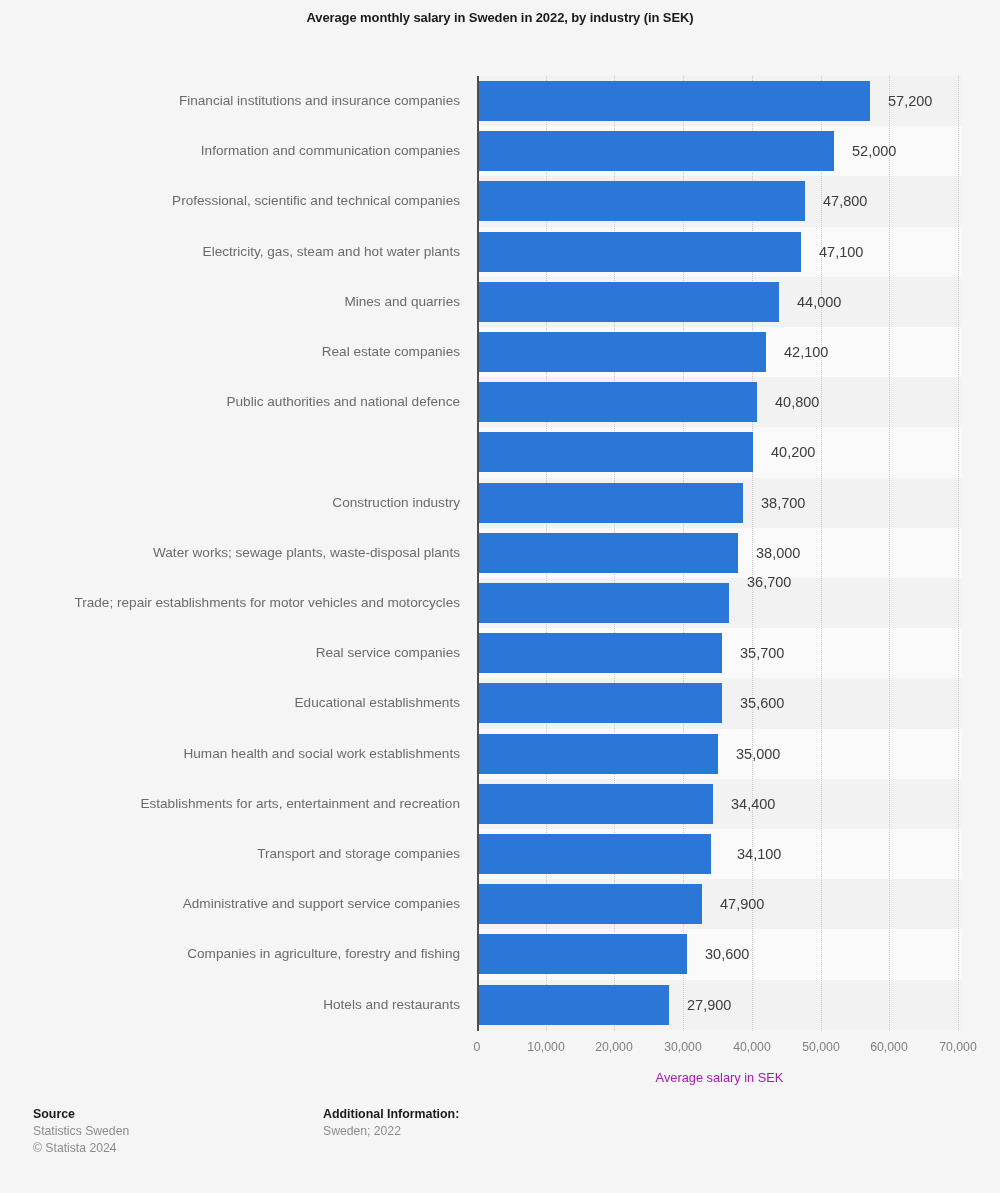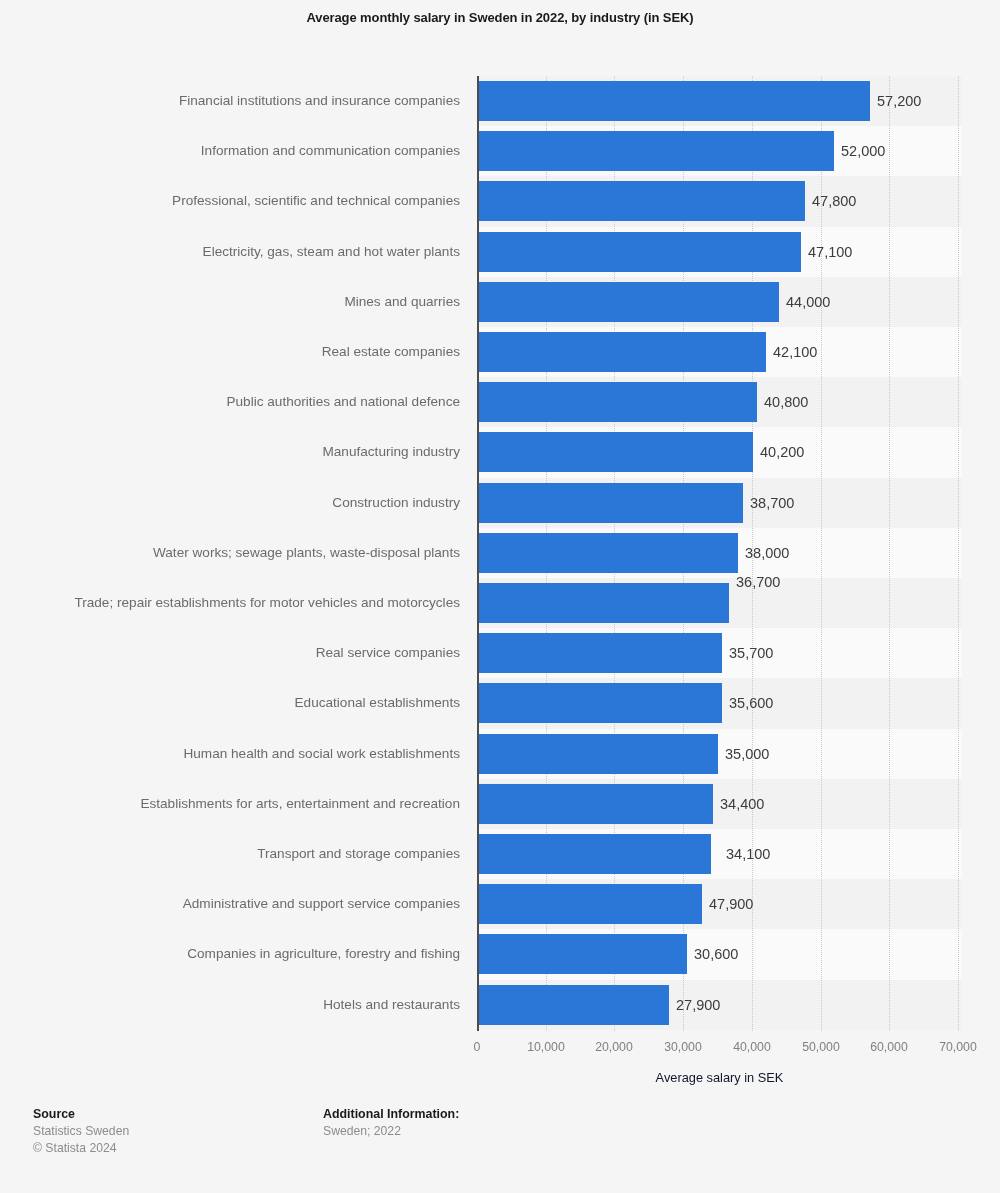--- a/index.html
+++ b/index.html
@@ -49,21 +49,21 @@
     height:40px;
     background:#2a77d8;
   }
   .bar-value{
     position:absolute;
     height:40px;
     line-height:40px;
     font-size:14.5px;
     color:#3c3c3c;
     white-space:nowrap;
-    padding-left:7px;
+    padding-left:18px;
   }
 
   
   .cat-label{
     position:absolute;
     right:0;
     width:440px;
     text-align:right;
     font-size:13.6px;
     color:#6b6b6b;
@@ -85,21 +85,21 @@
     font-size:12.3px;
     color:#808080;
     white-space:nowrap;
     transform:translateX(-50%);
   }
   #xaxis-title{
     position:absolute;
     left:477px;top:1070px;width:485px;
     text-align:center;
     font-size:12.8px;
-    color:#0f172a;
+    color:#a21caf;
   }
 
   
   #footer{position:absolute;left:0;top:1106px;width:1000px;height:87px;}
   .foot-col{position:absolute;top:0;}
   .foot-head{font-size:12.4px;font-weight:bold;color:#1a1a1a;line-height:17px;}
   .foot-line{font-size:12.2px;color:#8c8c8c;line-height:17px;}
   #src-col{left:33px;}
   #add-col{left:323px;}
 </style>
@@ -177,21 +177,20 @@
   </div>
 <div id="axis-line"></div>
 <div id="cat-labels">
     <div class="cat-label" style="top: 5px; height: 40px; display: flex; align-items: center; justify-content: flex-end;">Financial institutions and insurance companies</div>
     <div class="cat-label" style="top: 55.2px; height: 40px; display: flex; align-items: center; justify-content: flex-end;">Information and communication companies</div>
     <div class="cat-label" style="top: 105.4px; height: 40px; display: flex; align-items: center; justify-content: flex-end;">Professional, scientific and technical companies</div>
     <div class="cat-label" style="top: 155.6px; height: 40px; display: flex; align-items: center; justify-content: flex-end;">Electricity, gas, steam and hot water plants</div>
     <div class="cat-label" style="top: 205.8px; height: 40px; display: flex; align-items: center; justify-content: flex-end;">Mines and quarries</div>
     <div class="cat-label" style="top: 256px; height: 40px; display: flex; align-items: center; justify-content: flex-end;">Real estate companies</div>
     <div class="cat-label" style="top: 306.2px; height: 40px; display: flex; align-items: center; justify-content: flex-end;">Public authorities and national defence</div>
-    <div class="cat-label" style="top: 356.4px; height: 40px; display: flex; align-items: center; justify-content: flex-end;">Manufacturing industry</div>
     <div class="cat-label" style="top: 406.6px; height: 40px; display: flex; align-items: center; justify-content: flex-end;">Construction industry</div>
     <div class="cat-label" style="top: 456.8px; height: 40px; display: flex; align-items: center; justify-content: flex-end;">Water works; sewage plants, waste-disposal plants</div>
     <div class="cat-label" style="top: 507px; height: 40px; display: flex; align-items: center; justify-content: flex-end;">Trade; repair establishments for motor vehicles and motorcycles</div>
     <div class="cat-label" style="top: 557.2px; height: 40px; display: flex; align-items: center; justify-content: flex-end;">Real service companies</div>
     <div class="cat-label" style="top: 607.4px; height: 40px; display: flex; align-items: center; justify-content: flex-end;">Educational establishments</div>
     <div class="cat-label" style="top: 657.6px; height: 40px; display: flex; align-items: center; justify-content: flex-end;">Human health and social work establishments</div>
     <div class="cat-label" style="top: 707.8px; height: 40px; display: flex; align-items: center; justify-content: flex-end;">Establishments for arts, entertainment and recreation</div>
     <div class="cat-label" style="top: 758px; height: 40px; display: flex; align-items: center; justify-content: flex-end;">Transport and storage companies</div>
     <div class="cat-label" style="top: 808.2px; height: 40px; display: flex; align-items: center; justify-content: flex-end;">Administrative and support service companies</div>
     <div class="cat-label" style="top: 858.4px; height: 40px; display: flex; align-items: center; justify-content: flex-end;">Companies in agriculture, forestry and fishing</div>

